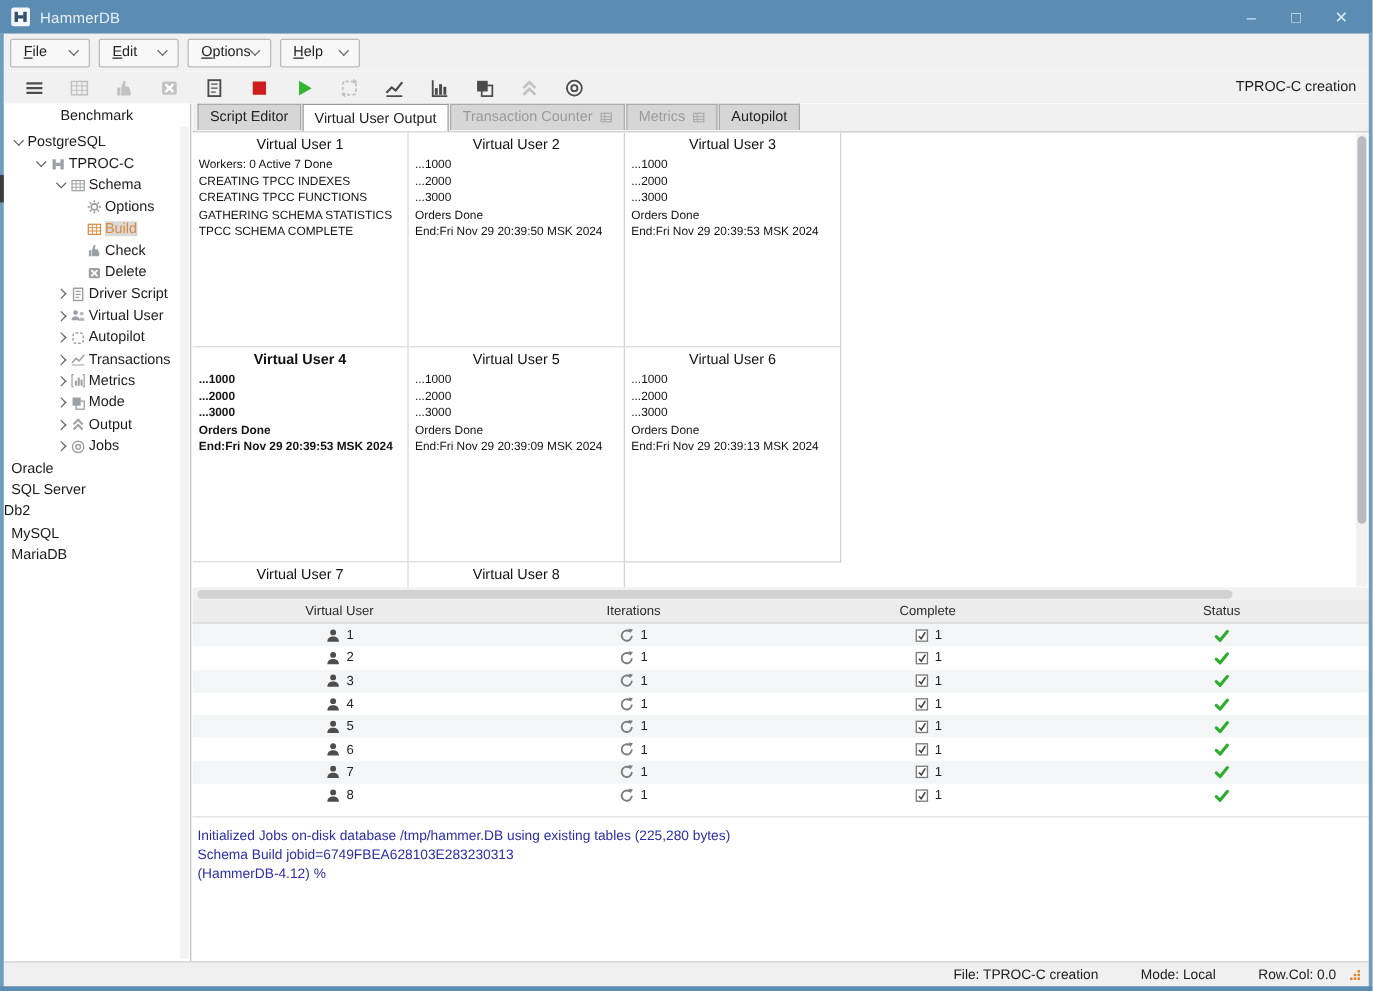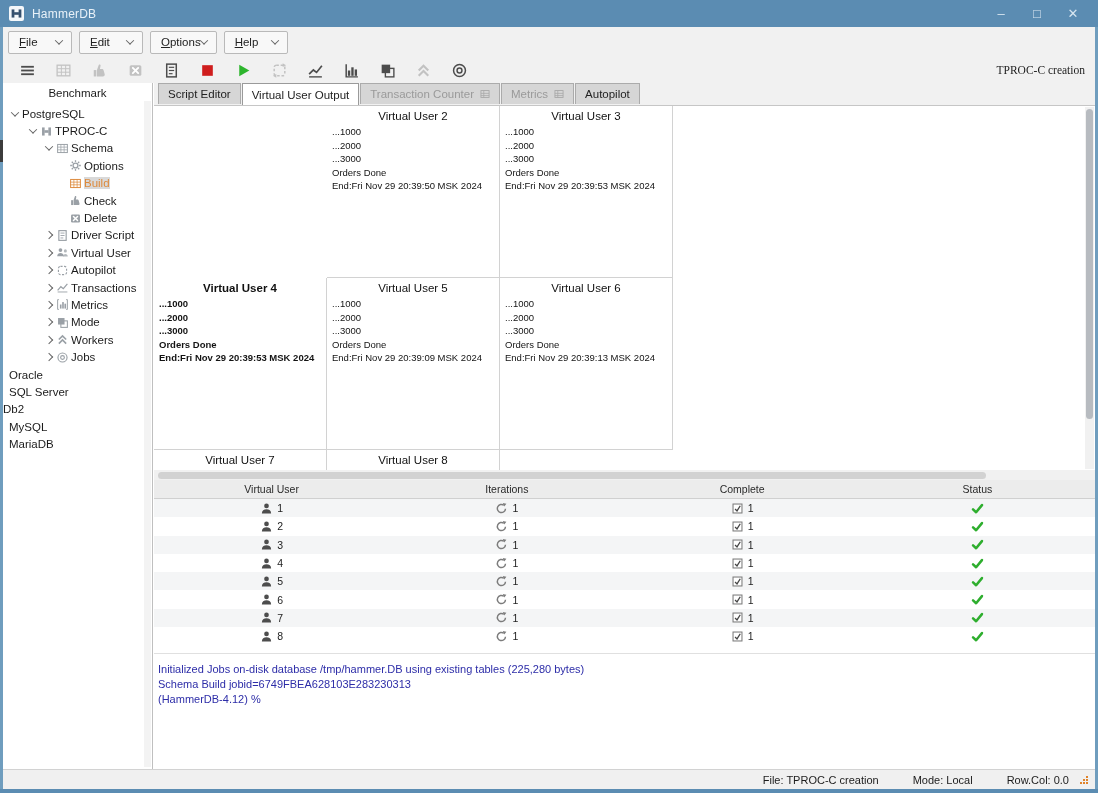--- a/index.html
+++ b/index.html
@@ -24,21 +24,21 @@
   .menubar { position:absolute; top:27px; left:3px; right:3px; height:30px; background:#f1f1f1; display:flex; align-items:center; padding-left:5px; gap:7px; }
   .menu-btn { height:23px; min-width:64px; background:#f8f8f8; border:1px solid #b9b9b9; border-radius:2px; display:flex; align-items:center; justify-content:space-between; padding:0 9px 0 10px; font-size:11.5px; color:#222; }
   .menu-btn u { text-decoration:underline; }
   .chev { display:inline-block; width:6px; height:6px; border-right:1.4px solid #666; border-bottom:1.4px solid #666; }
   .chev.down { transform:rotate(45deg) translate(-1px,-1px); }
   .chev.right { transform:rotate(-45deg); }
   
   .toolbar { position:absolute; top:57px; left:3px; right:3px; height:26px; background:#f1f1f1; display:flex; align-items:center; padding-left:6px; }
   .tool-btn { width:36px; height:24px; display:flex; align-items:center; justify-content:center; }
   .tool-btn svg { width:17px; height:17px; }
-  .toolbar-right { margin-left:auto; margin-right:10px; font-size:11.5px; color:#1d1d1d;font-family:Liberation Serif, serif; }
+  .toolbar-right { margin-left:auto; margin-right:10px; font-size:11.5px; color:#1d1d1d; }
   
   .main { position:absolute; top:83px; left:3px; right:3px; bottom:24px; background:#fff; }
   .sidebar { position:absolute; left:0; top:0; bottom:0; width:150px; background:#fff; border-right:1px solid #bfbfbf; }
   .side-header { text-align:center; font-size:11.5px; color:#1b1b1b; padding:4px 0 6px 0; }
   .tree-row { height:17.4px; display:flex; align-items:center; font-size:11.5px; color:#1b1b1b; white-space:nowrap; }
   .tree-row .arrow { width:12px; display:inline-flex; justify-content:center; margin-right:1px; }
   .tree-row .ticn { width:13px; height:13px; margin-right:2px; display:inline-flex; }
   .tree-row .ticn svg { width:13px; height:13px; }
   .tree-row .lbl.sel { background:#d9d9d9; color:#dd8a3c; }
   .side-track { position:absolute; right:1px; top:18px; bottom:2px; width:7px; background:#f3f3f3; }
@@ -423,21 +423,21 @@
               <span class="chev right"></span>
             </span>
             <span class="ticn">
               <svg viewBox="0 0 16 16" xmlns="http://www.w3.org/2000/svg">
                 <g fill="none" stroke="#9aa0a6" stroke-width="2">
                   <path d="M3.5 8 L8 3.5 L12.5 8"></path>
                   <path d="M3.5 13 L8 8.5 L12.5 13"></path>
                 </g>
               </svg>
             </span>
-            <span class="lbl">Workers</span>
+            <span class="lbl">Output</span>
           </div>
           <div class="tree-row" style="padding-left: 40px;">
             <span class="arrow">
               <span class="chev right"></span>
             </span>
             <span class="ticn">
               <svg viewBox="0 0 16 16" xmlns="http://www.w3.org/2000/svg">
                 <circle cx="8" cy="8" r="5.6" fill="none" stroke="#9aa0a6" stroke-width="1.4"></circle>
                 <circle cx="8" cy="8" r="2.3" fill="none" stroke="#9aa0a6" stroke-width="1.4"></circle>
               </svg>
@@ -494,20 +494,28 @@
             </span>
           </div>
           <div class="tab">
             <span>Autopilot</span>
           </div>
         </div>
 
       <div class="vu-area" id="vuArea">
         <div class="vscroll">
             <div class="thumb"></div>
+          </div>
+      <div class="vu-cell" style="left: 0px; top: 0px;">
+            <div class="vu-title">Virtual User 1</div>
+            <div class="vu-line">Workers: 0 Active 7 Done</div>
+            <div class="vu-line">CREATING TPCC INDEXES</div>
+            <div class="vu-line">CREATING TPCC FUNCTIONS</div>
+            <div class="vu-line">GATHERING SCHEMA STATISTICS</div>
+            <div class="vu-line">TPCC SCHEMA COMPLETE</div>
           </div>
           <div class="vu-cell" style="left: 173px; top: 0px;">
             <div class="vu-title">Virtual User 2</div>
             <div class="vu-line">...1000</div>
             <div class="vu-line">...2000</div>
             <div class="vu-line">...3000</div>
             <div class="vu-line">Orders Done</div>
             <div class="vu-line">End:Fri Nov 29 20:39:50 MSK 2024</div>
           </div>
           <div class="vu-cell" style="left: 346px; top: 0px;">

